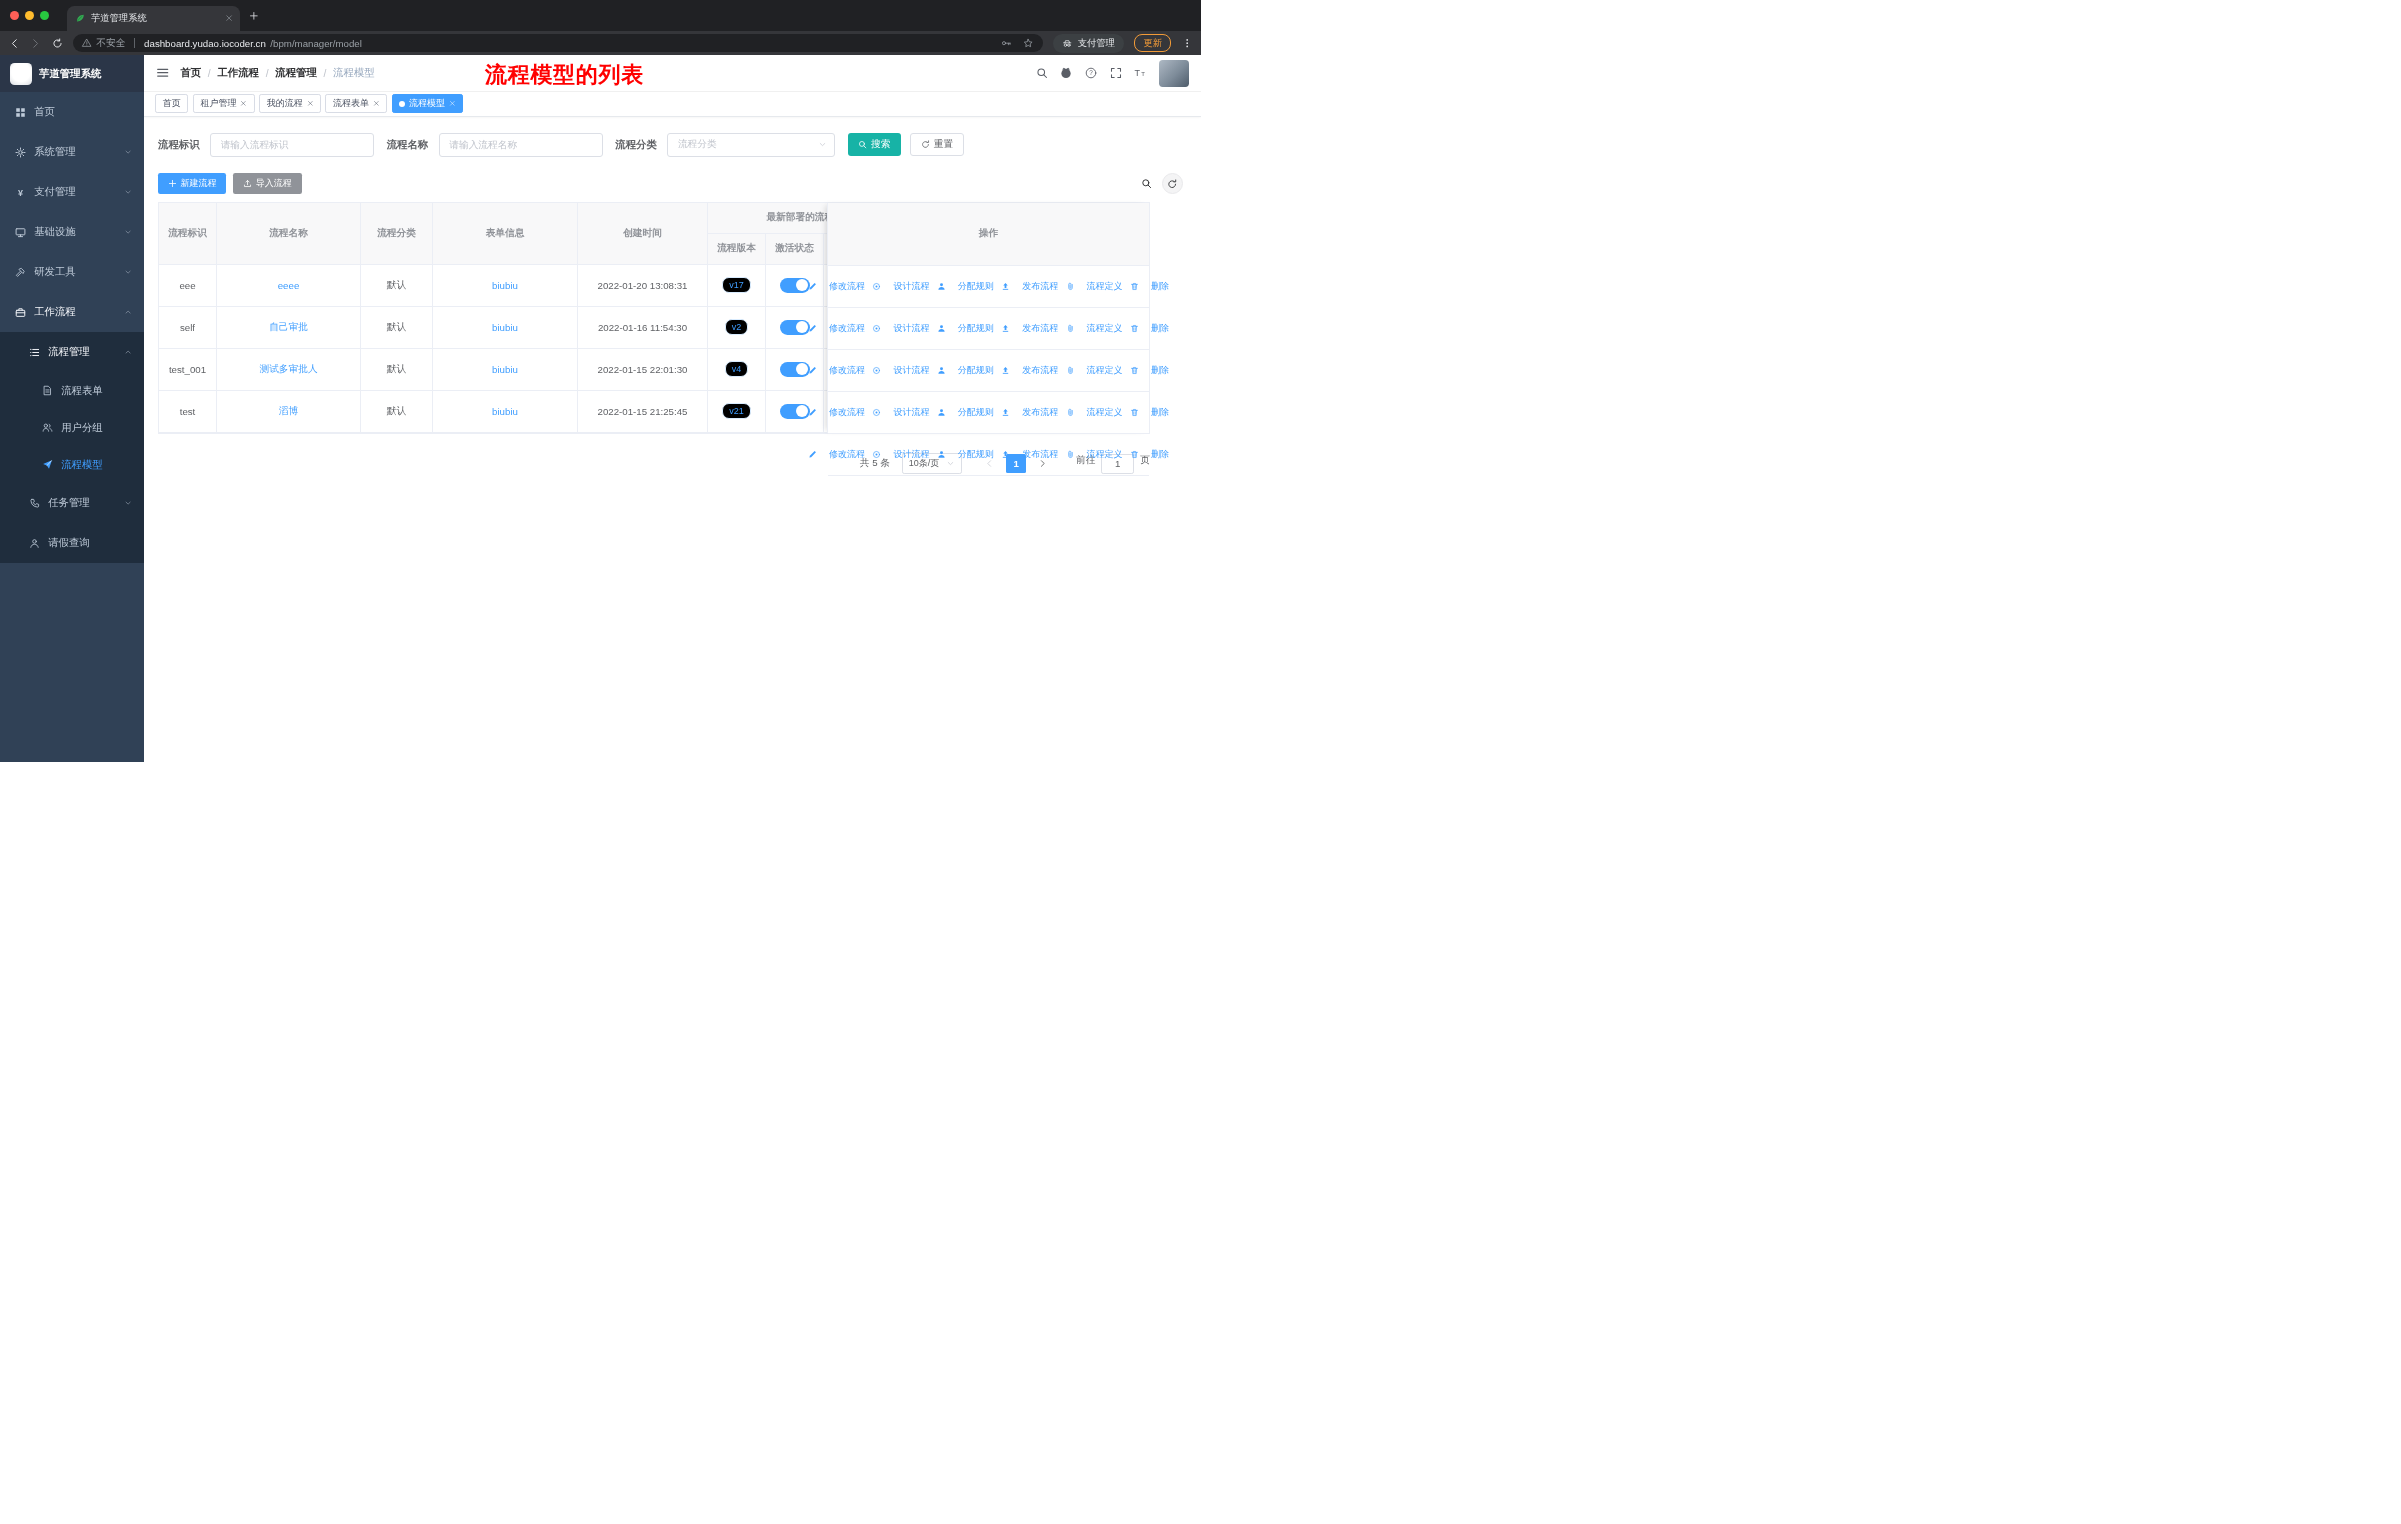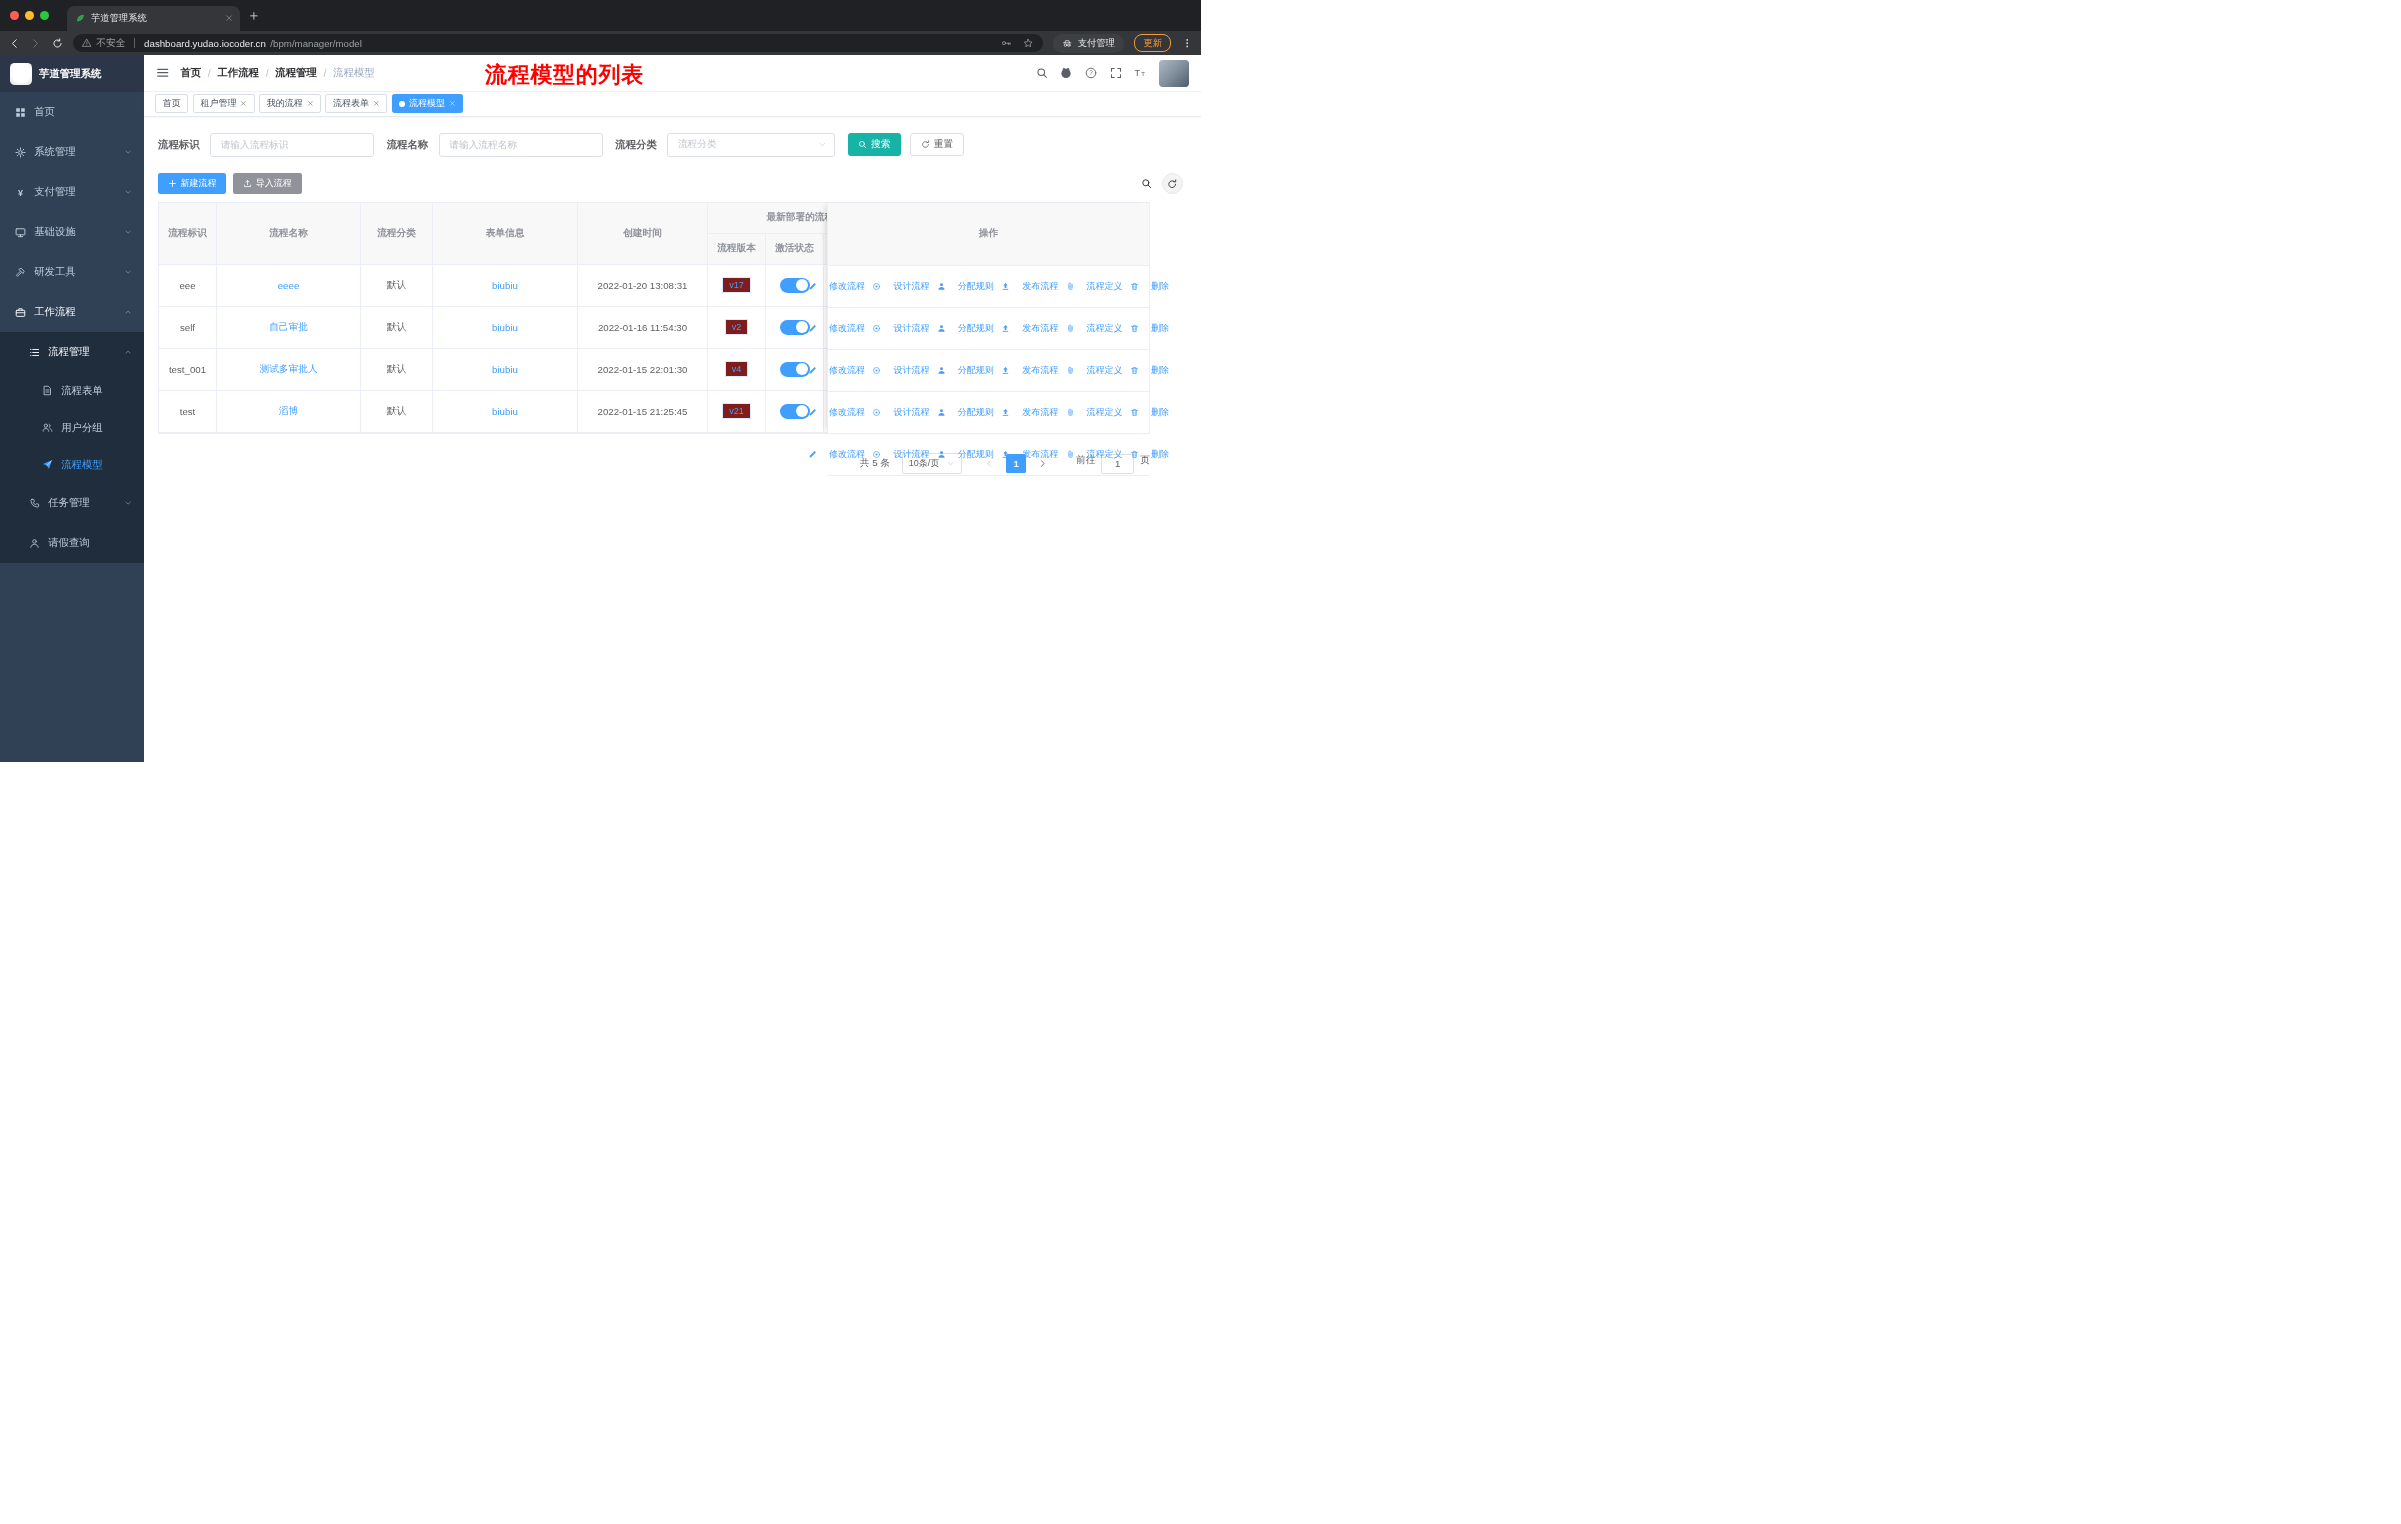--- a/index.html
+++ b/index.html
@@ -121,21 +121,21 @@
   .hc{display:flex;align-items:center;justify-content:center;border-right:0.7px solid #ebeef5;
       border-bottom:0.7px solid #ebeef5;background:#f8f8f9;white-space:nowrap}
   .h-key{grid-column:1;grid-row:1/3}.h-name{grid-column:2;grid-row:1/3}.h-cat{grid-column:3;grid-row:1/3}
   .h-form{grid-column:4;grid-row:1/3}.h-created{grid-column:5;grid-row:1/3}
   .h-group{grid-column:6/9;grid-row:1}
   .h-ver{grid-column:6;grid-row:2}.h-act{grid-column:7;grid-row:2}.h-fill{grid-column:8;grid-row:2}
   .t-row{height:42px;background:#fff}
   .cell{display:flex;align-items:center;justify-content:center;border-right:0.7px solid #ebeef5;
         border-bottom:0.7px solid #ebeef5;padding:0 3px;text-align:center;white-space:nowrap;overflow:hidden}
   .lnk{color:var(--accent)}
-  .v-tag{background:#7f1d1d;border:0.7px solid #d9ecff;color:var(--accent);font-size:9px;padding:1.5px 6px;border-radius:1px;line-height:1.2}
+  .v-tag{background:#000000;border:0.7px solid #d9ecff;color:var(--accent);font-size:9px;padding:1.5px 6px;border-radius:7px;line-height:1.2}
   .switch{width:30px;height:15px;border-radius:7.4px;background:var(--accent);position:relative;display:inline-block;cursor:pointer}
   .switch::after{content:"";position:absolute;right:1.5px;top:1.5px;width:12px;height:12px;border-radius:50%;background:#fff}
 
   
   .op-col{position:absolute;top:0;right:0;height:100%;width:322px;background:#fff;
           border-left:0.7px solid #ebeef5;box-shadow:-4.5px 0 6px -3px rgba(0,0,0,.16)}
   .op-head{height:63px;background:#f8f8f9;display:flex;align-items:center;justify-content:center;
            color:#909399;font-weight:bold;border-bottom:0.7px solid #ebeef5}
   .op-row{height:42px;display:flex;align-items:center;justify-content:center;gap:7.4px;
           border-bottom:0.7px solid #ebeef5;font-size:9px}

